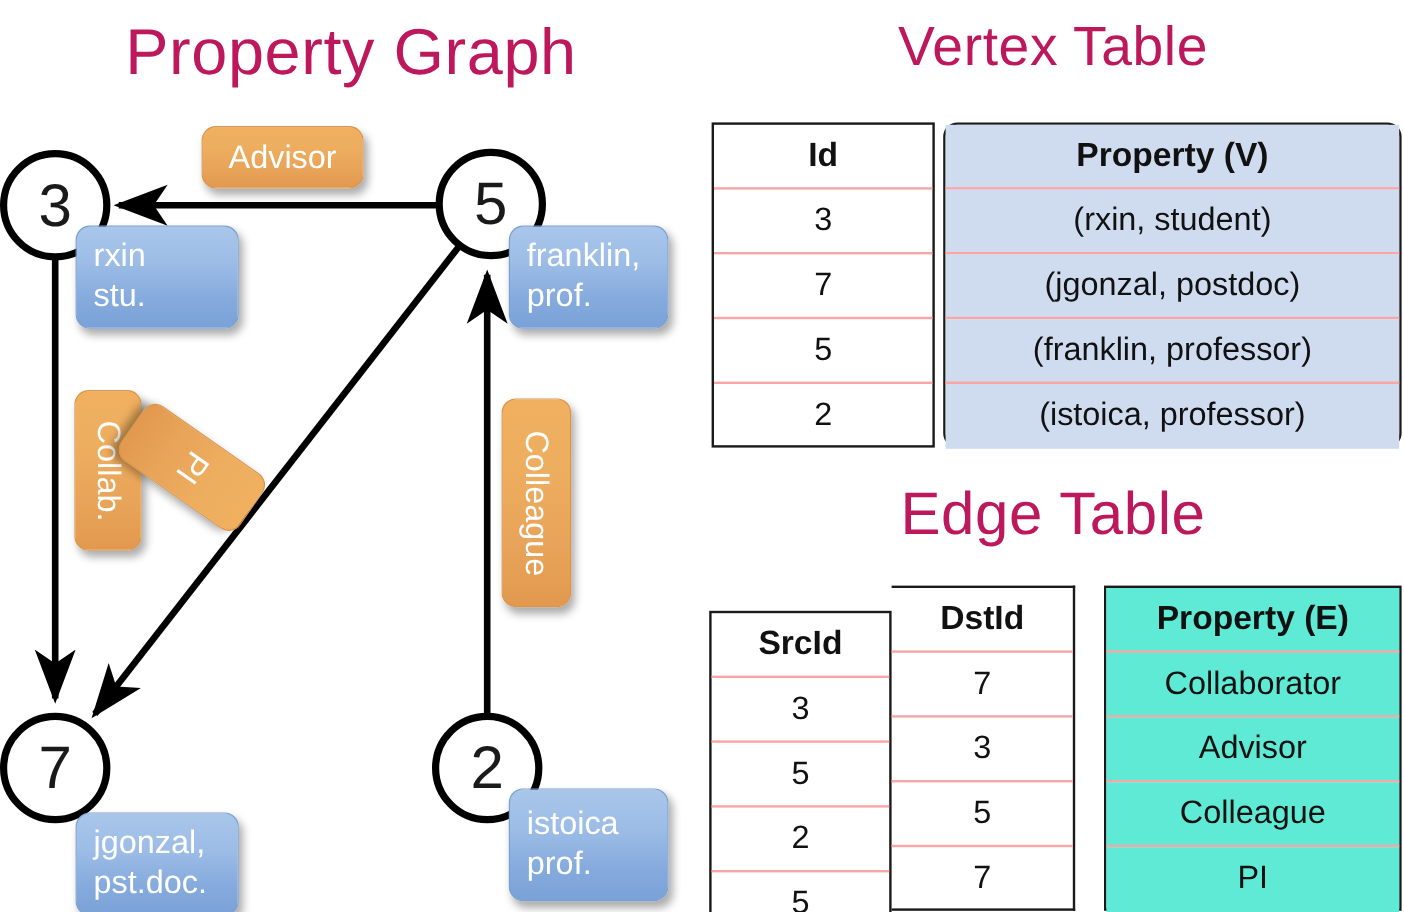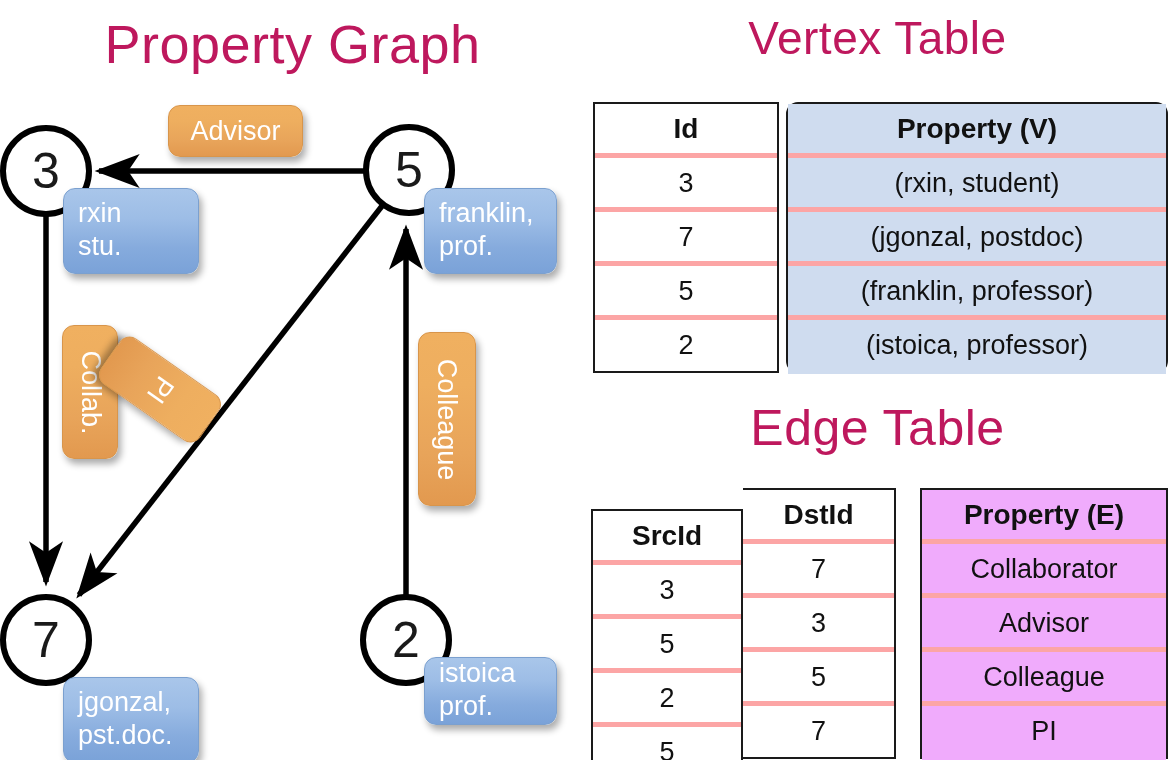--- a/index.html
+++ b/index.html
@@ -104,34 +104,34 @@
   
   .tbl-wrap { position: absolute; }
   .tcol {
     position: absolute;
     box-sizing: border-box;
     border: 2px solid #1a1a1a;
     border-collapse: collapse;
   }
   .tcell {
     box-sizing: border-box;
-    border-bottom: 5px solid #fca5a5;
+    border-bottom: 2px solid #fca5a5;
     height: 54px;
     line-height: 50px;
     text-align: center;
     font-size: 27px;
     font-weight: 300;
     color: #111111;
     white-space: nowrap;
     overflow: hidden;
   }
   .tcell:last-child { border-bottom: none; }
   .tcell.head { font-weight: 700; font-size: 28px; }
   .tcell.blue  { background: #cfdcef; }
-  .tcell.peach { background: #f0abfc; }
+  .tcell.peach { background: #5eead4; }
 </style>
 </head>
 <body>
 
 <div id="graph-panel">
 
   <div class="title" id="graph-title">Property Graph</div>
 
   <svg id="graph-svg" viewBox="0 0 585 760">
     <defs>
@@ -168,21 +168,21 @@
   <div class="box blue" style="left:424px; top:188px; width:133px; height:86px;">
     <span class="line">franklin,</span>
     <span class="line">prof.</span>
   </div>
 
   <div class="box blue" style="left:63px; top:657px; width:136px; height:86px;margin-top:20px;">
     <span class="line">jgonzal,</span>
     <span class="line">pst.doc.</span>
   </div>
 
-  <div class="box blue" style="left:424px; top:657px; width:133px; height:68px;">
+  <div class="box blue" style="left:424px; top:657px; width:133px; height:94px;">
     <span class="line">istoica</span>
     <span class="line">prof.</span>
   </div>
 
   <div class="box orange" style="left:168px; top:105px; width:135px; height:52px;">
     <span class="line">Advisor</span>
   </div>
 
   <div class="box orange vertical" style="left:62px; top:325px; width:56px; height:134px;">
     <span class="vtext">Collab.</span>

